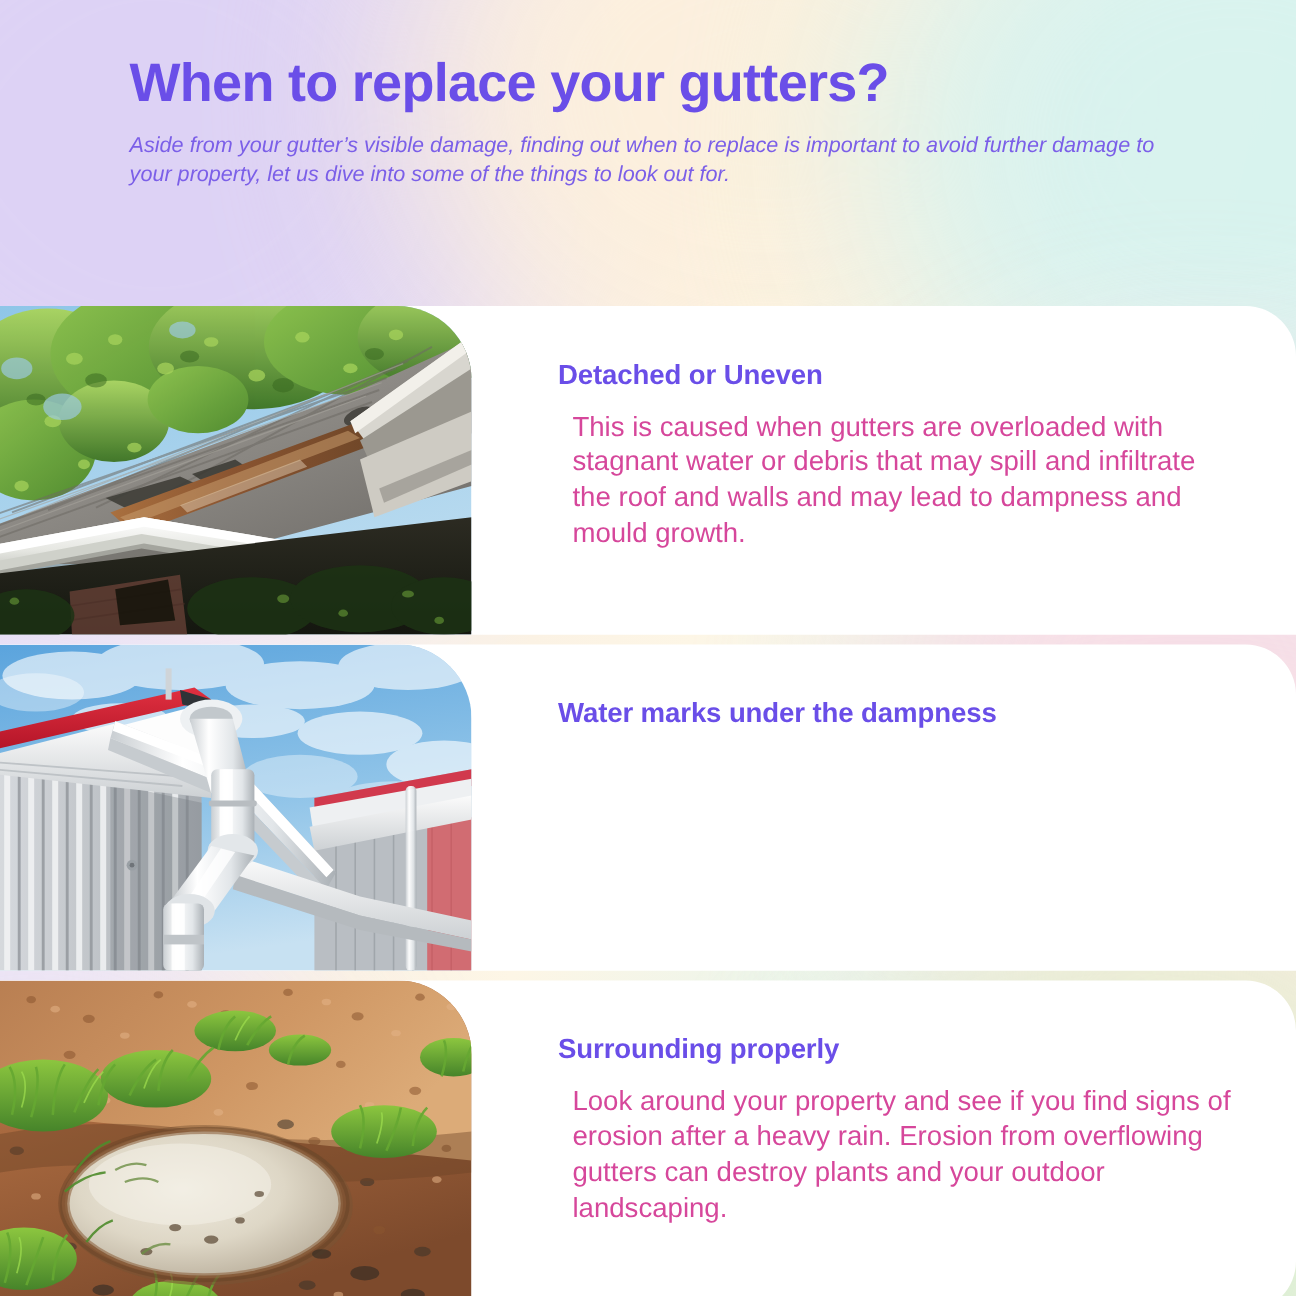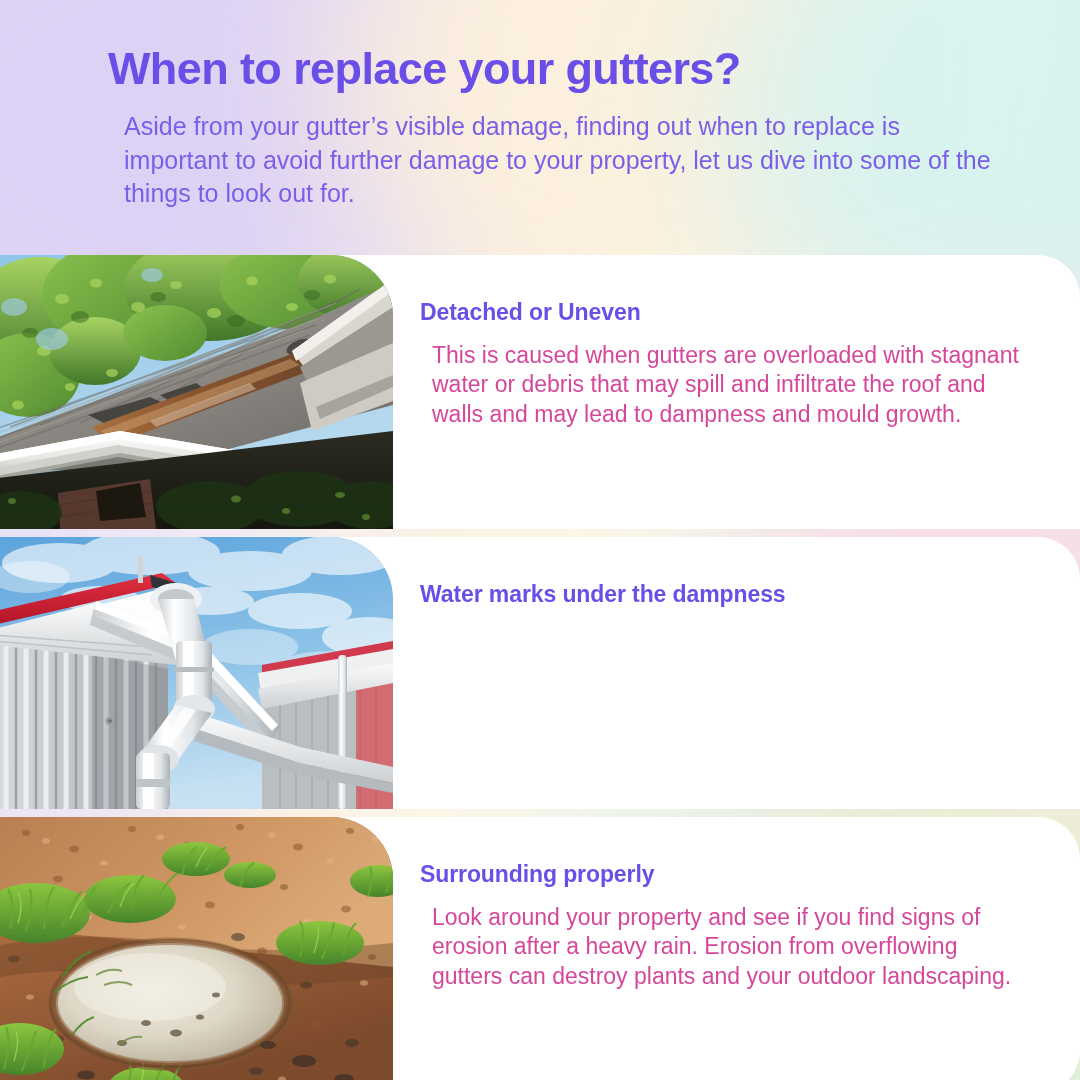--- a/index.html
+++ b/index.html
@@ -100,27 +100,28 @@
   .page-title {
     margin: 0;
     font-family: "Liberation Sans", sans-serif;
     font-size: 45px;
     font-weight: 700;
     letter-spacing: -0.6px;
     color: #6a4ee8;
     line-height: 1.12;
   }
   .page-subtitle {
-    margin: 16px 0 0 16px;
+    margin: 16px 0 0 0;
     font-family: "Liberation Sans", sans-serif;
-    font-size: 25px;
+    font-size: 18px;
     font-weight: 400;
     color: #7b5fe8;
     line-height: 1.33;
     max-width: 880px;
+    font-style: italic;
   }
 
   
   .cards {
     position: absolute;
     left: 0;
     top: 255px;
     width: 1080px;
   }
   .card {
@@ -155,21 +156,21 @@
     position: absolute;
     inset: 0;
     width: 100%;
     height: 100%;
     display: block;
   }
 
   
   .card-body {
     flex: 1 1 auto;
-    padding: 44px 42px 30px 27px;
+    padding: 44px 42px 30px 72px;
     min-width: 0;
   }
   .card-heading {
     margin: 0 0 14px 0;
     font-family: "Liberation Sans", sans-serif;
     font-size: 23px;
     font-weight: 700;
     color: #6a4ee8;
     letter-spacing: -0.1px;
     line-height: 1.2;

